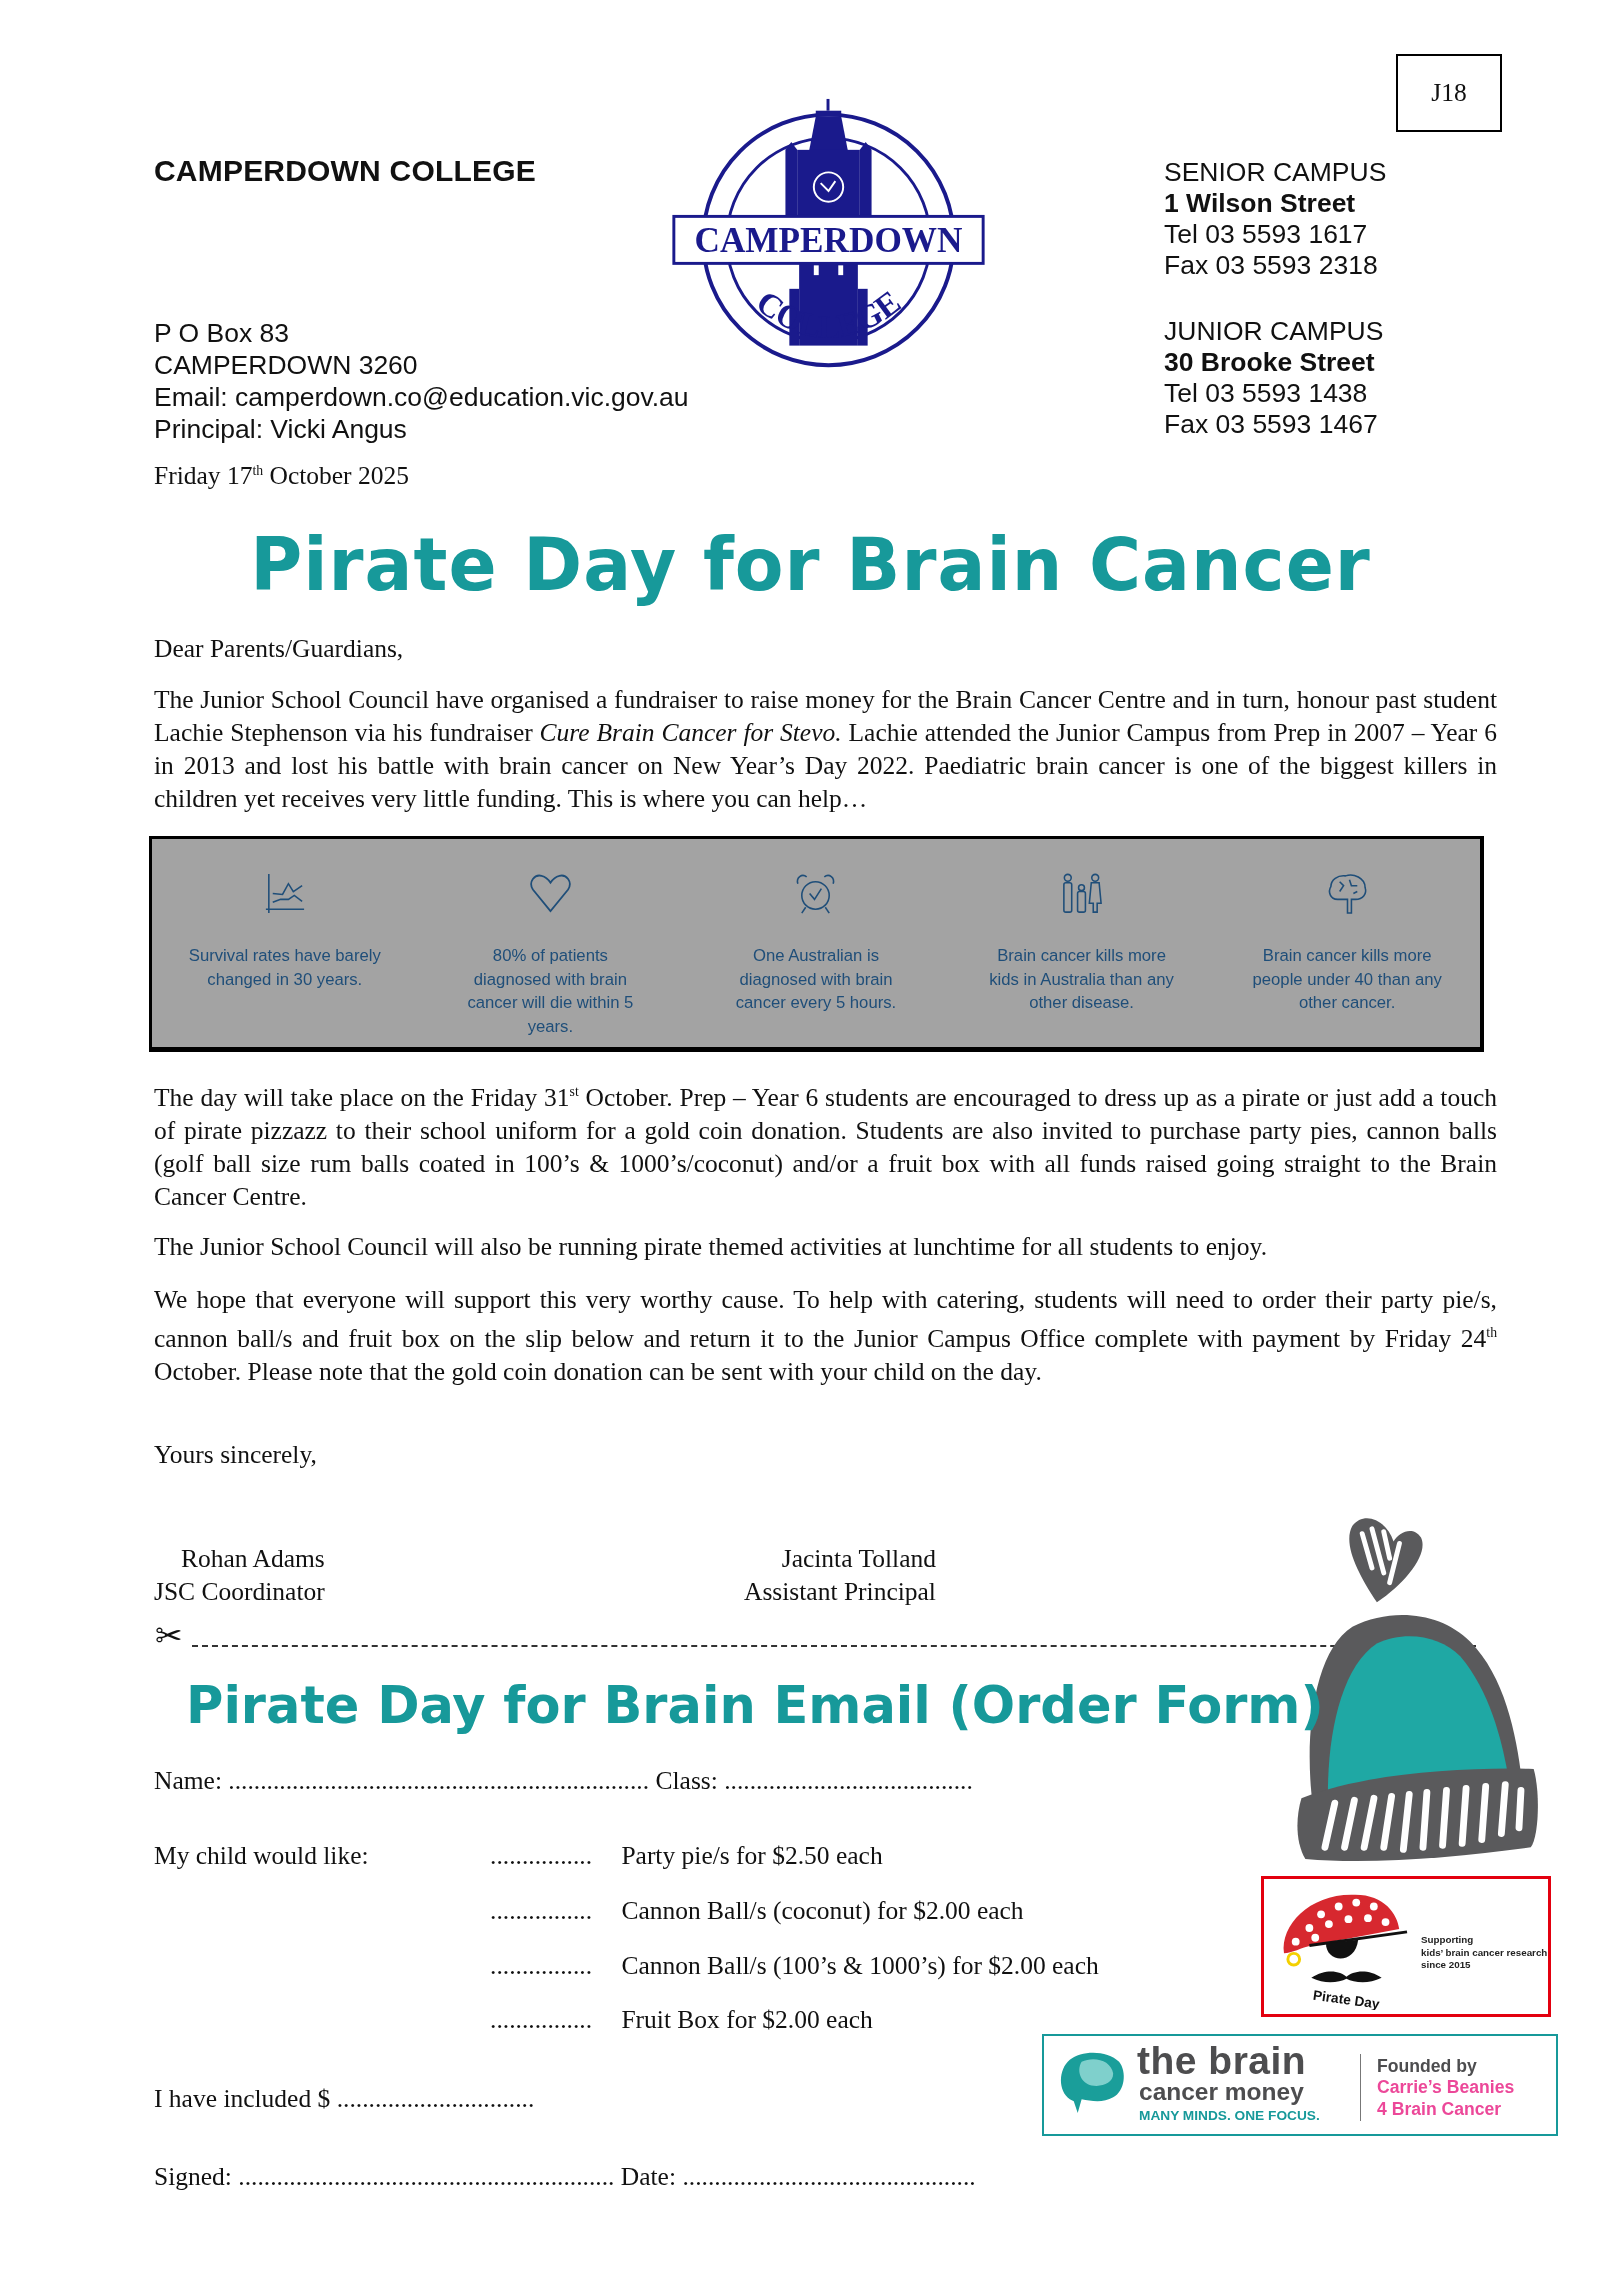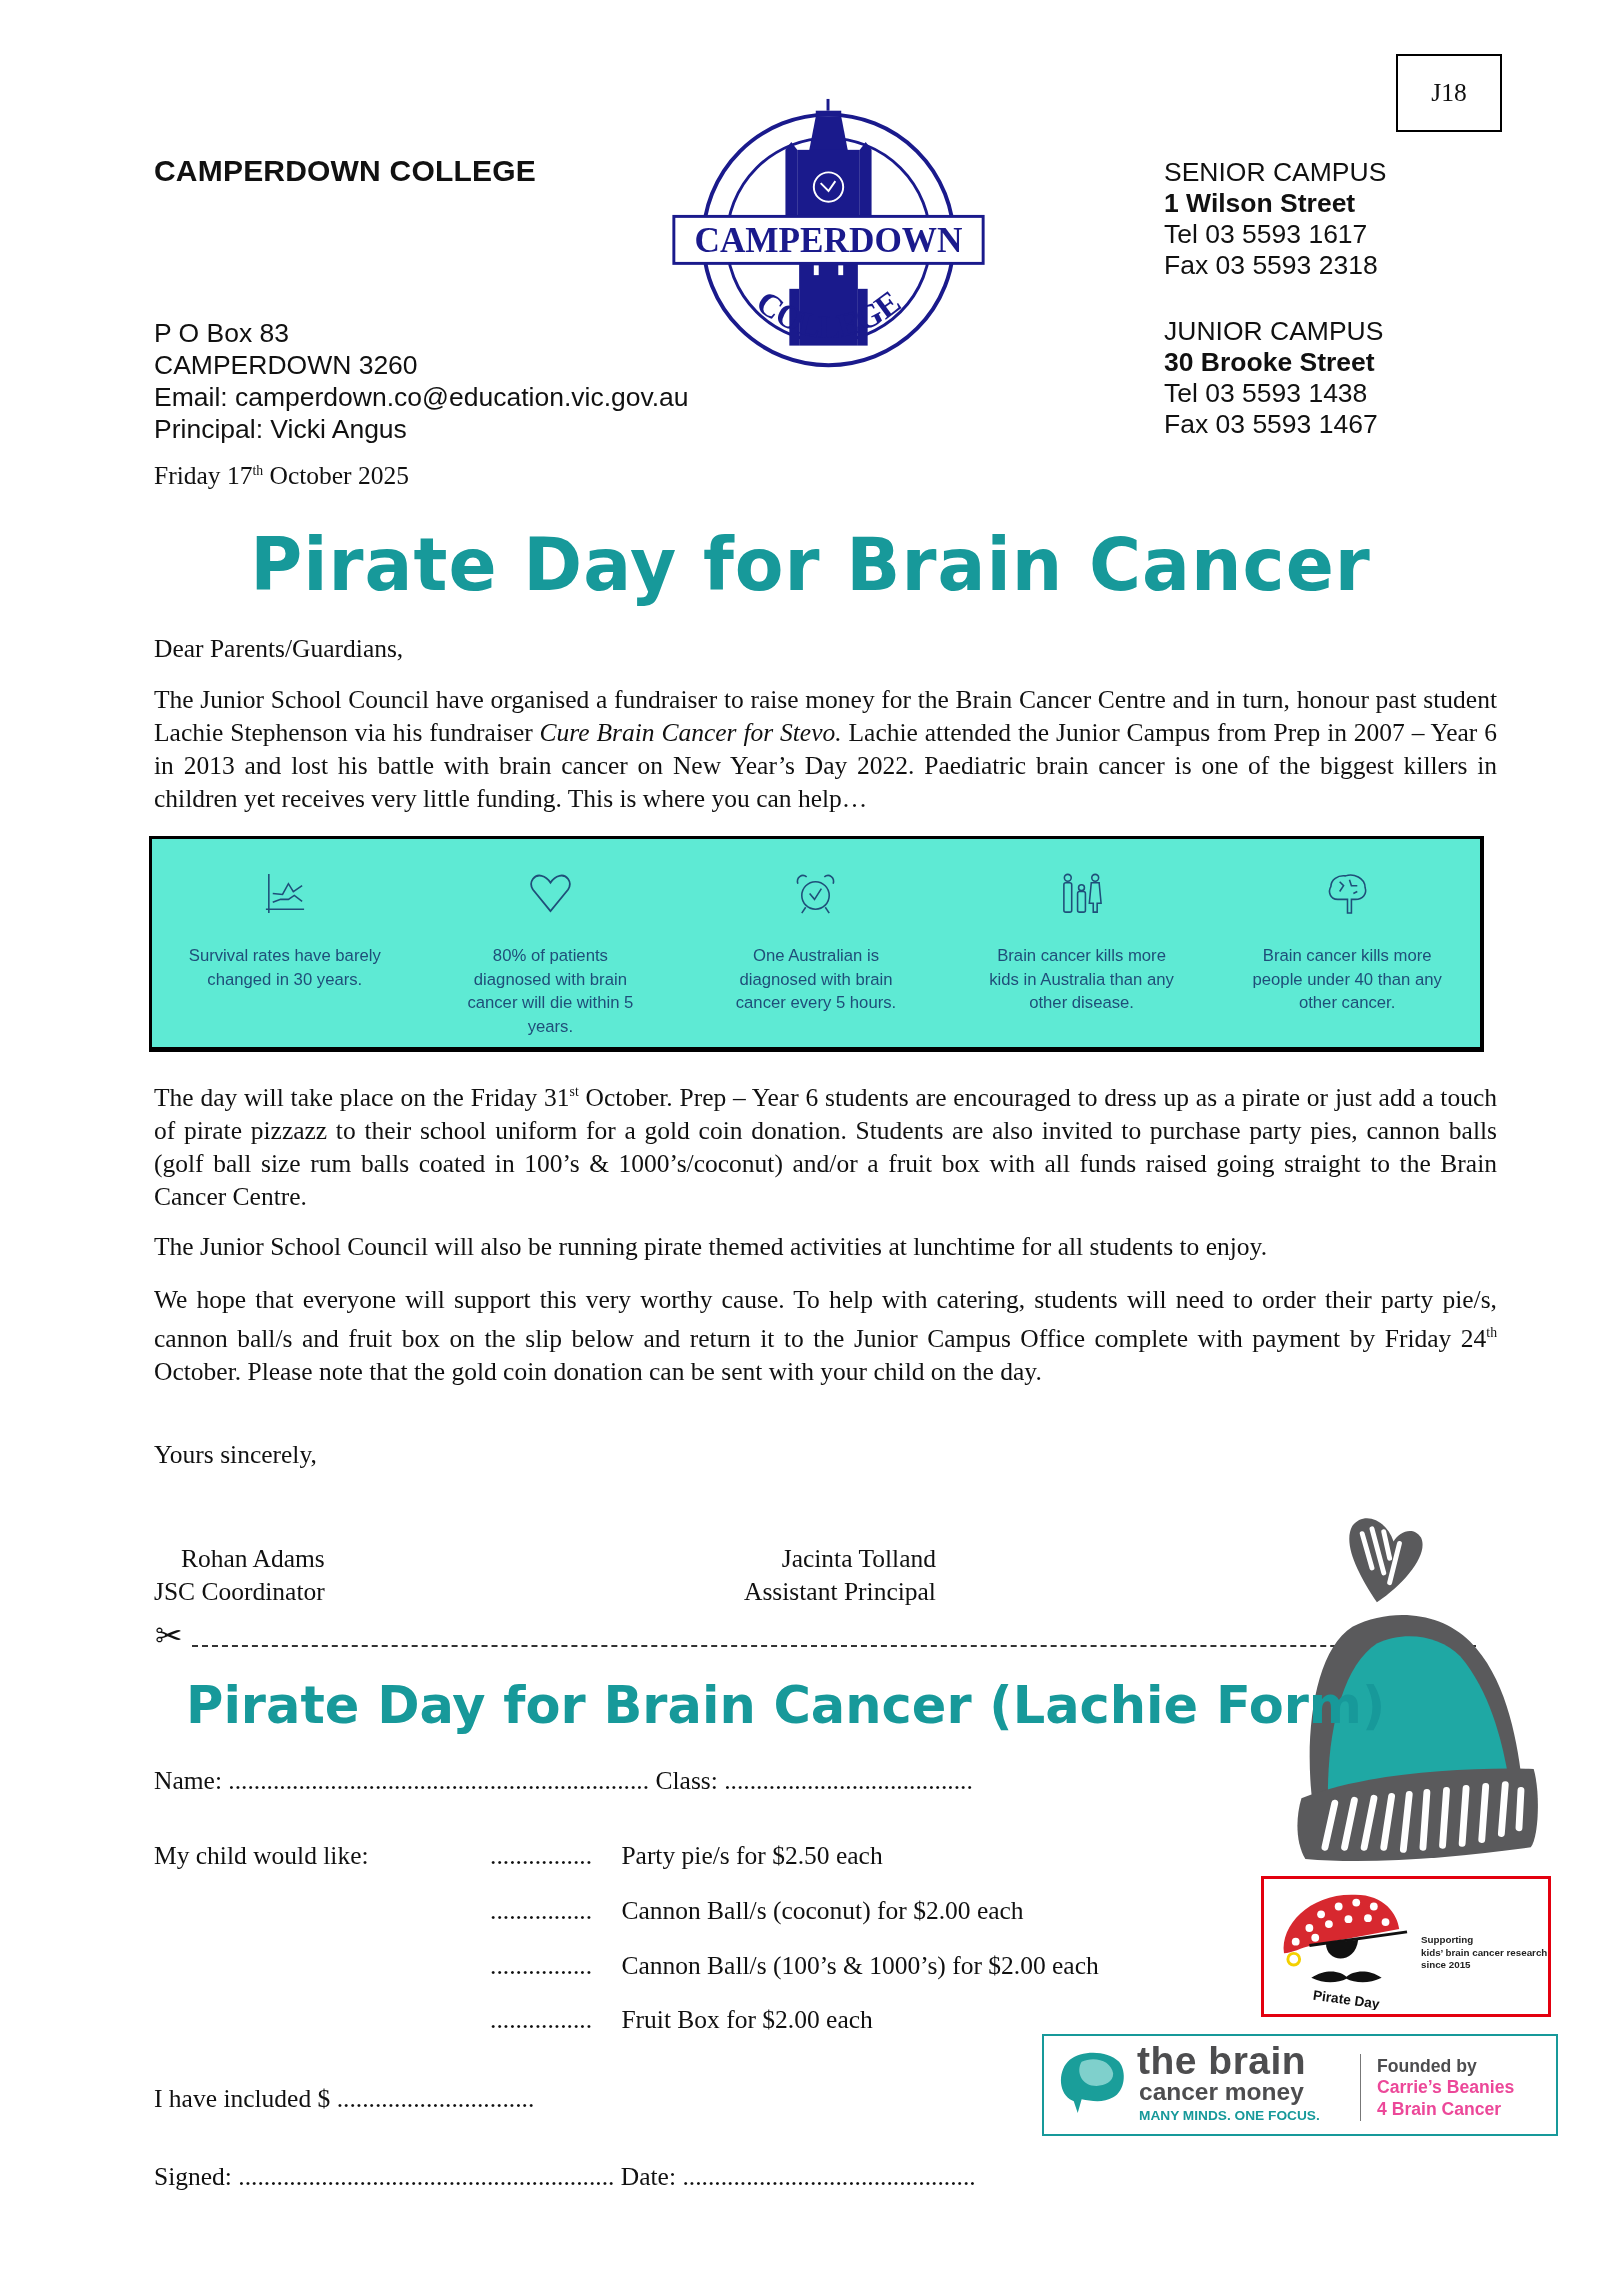--- a/index.html
+++ b/index.html
@@ -24,21 +24,21 @@
   
   .title { left: 0; width: 1621px; top: 524px; text-align: center; color: #17999a; font-size: 71px;
            font-weight: bold; font-family: "DejaVu Sans", sans-serif; letter-spacing: 1px; transform: scaleY(1.02); }
 
   
   .body-p { left: 154px; width: 1343px; font-size: 25.5px; line-height: 33px; text-align: justify; }
   .greeting { top: 632px; }
   .p1 { top: 683px; }
 
   
-  .info-box { left: 149px; top: 836px; width: 1335px; height: 216px; background: #5eead4; border: 3.9px solid #000;
+  .info-box { left: 149px; top: 836px; width: 1335px; height: 216px; background: #a3a3a3; border: 3.9px solid #000;
               box-sizing: border-box; border-right-width: 4.9px; border-bottom-width: 5.9px; display: flex; }
   .info-item { flex: 1; display: flex; flex-direction: column; align-items: center; padding-top: 31px; }
   .info-item svg { width: 47px; height: 47px; }
   .info-text { margin-top: 27.4px; color: #1f4e79; font-size: 16.7px; line-height: 23.5px; text-align: center; width: 196px; }
 
   .p2 { top: 1075px; }
   .p3 { top: 1230px; }
   .p4 { top: 1283px; }
   .closing { top: 1438px; }
   .sig { font-size: 25.5px; line-height: 33px; top: 1542px; text-align: right; }
@@ -220,21 +220,21 @@
     <line x1="132" y1="342" x2="138" y2="286"></line>
       <line x1="152" y1="340" x2="156" y2="284"></line>
     <line x1="172" y1="338" x2="176" y2="282"></line>
       <line x1="192" y1="336" x2="196" y2="280"></line>
     <line x1="212" y1="332" x2="216" y2="278"></line>
       <line x1="232" y1="326" x2="236" y2="276"></line>
     <line x1="250" y1="320" x2="252" y2="282"></line>
   </g>
 </svg>
 
-<div class="abs form-title">Pirate Day for Brain Cancer (Lachie Form)</div>
+<div class="abs form-title">Pirate Day for Brain Email (Order Form)</div>
 <div class="abs form-line name-row serif">
   <span>Name:</span>
   <span>..................................................................</span>
   <span>Class:</span>
   <span>.......................................</span>
 </div>
 <div class="abs form-line like-label serif">My child would like:</div>
 <div class="abs form-line item-row item1 serif">
   <span class="item-dots">................</span>
   <span>Party pie/s for $2.50 each</span>

